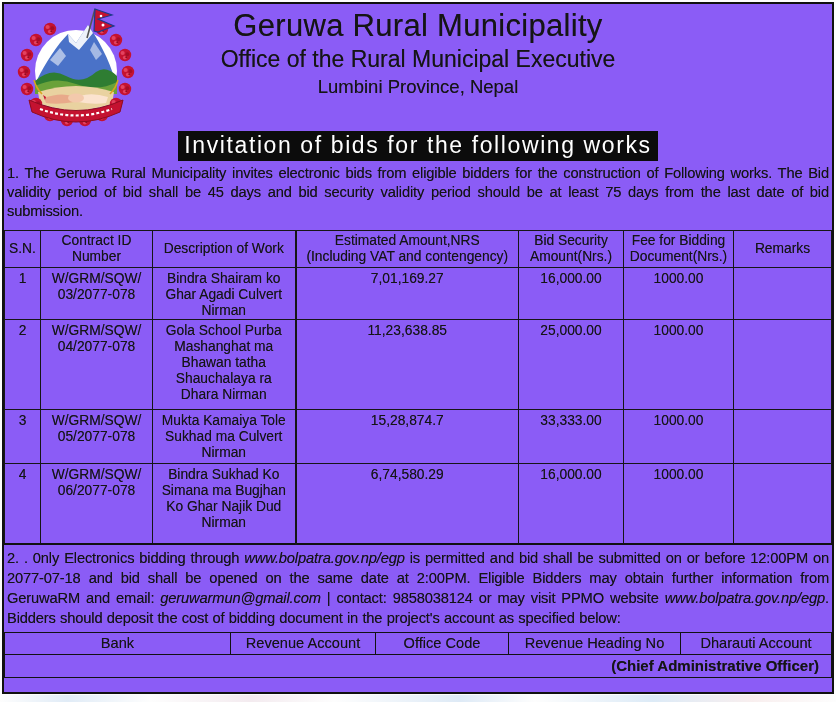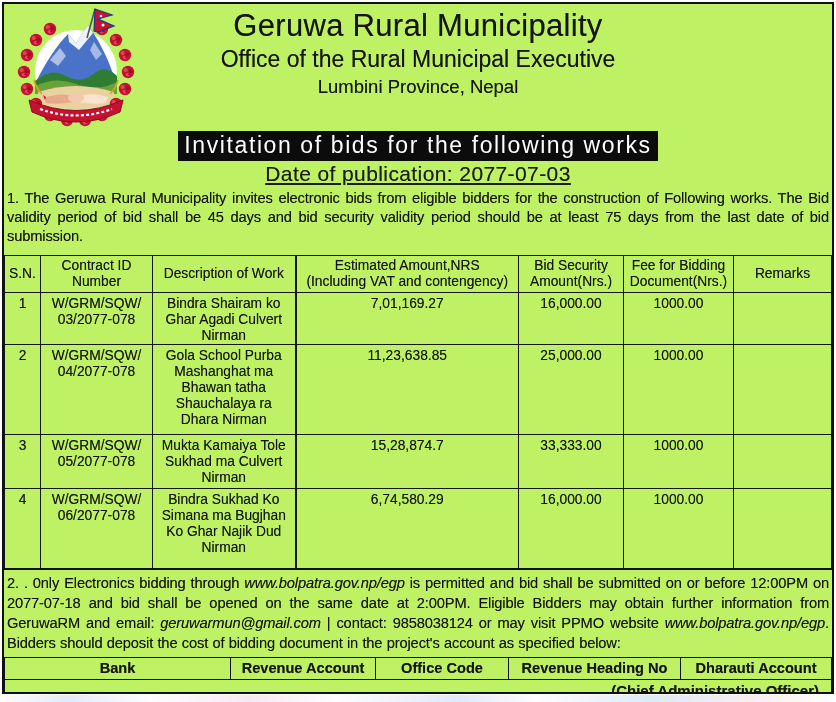--- a/index.html
+++ b/index.html
@@ -9,21 +9,21 @@
     width: 836px; height: 702px;
     background: #fdfdfd;
     font-family: "Liberation Sans", sans-serif;
     color: #151515;
     overflow: hidden;
   }
   .doc {
     position: absolute; left:2px; top:2px;
     width: 832px; height: 692px;
     border: 2.5px solid #101010;
-    background: #bef264;
+    background: #8b5cf6;
     overflow: hidden;
   }
   .artifact-strip {
     position:absolute; left:0; bottom:0; width:836px; height:7px;
     background: linear-gradient(90deg,
       rgba(255,255,255,0) 0%, rgba(150,190,230,.28) 8%, rgba(255,255,255,0) 18%,
       rgba(210,170,190,.22) 30%, rgba(255,255,255,0) 40%,
       rgba(150,190,230,.30) 55%, rgba(255,255,255,0) 64%,
       rgba(160,200,235,.35) 78%, rgba(230,180,180,.2) 90%, rgba(255,255,255,0) 100%);
   }
@@ -63,21 +63,21 @@
     border:1.6px solid #161616;
     white-space:pre-line; overflow:hidden;
   }
   .bid-table th { font-weight:400; vertical-align:middle; padding:1px 2px; text-align:center; }
   .bid-table td { vertical-align:top; text-align:center; padding:3px 3px 0; }
   .bid-table .thick-left { border-left-width:2.6px; }
   .bid-table { border-bottom:2.6px solid #111; }
   
   .bank-table { margin-top:4px; font-size:14.6px; line-height:17px; }
   .bank-table th, .bank-table td { border:1.8px solid #121212; text-align:center; }
-  .bank-table th { font-weight:700; padding:2px 2px; }
+  .bank-table th { font-weight:400; padding:2px 2px; }
   .bank-table td { padding:3px 2px; }
   .bank-table .sig-cell {
     text-align:right; font-weight:700; font-size:15px;
     padding:2px 12px 3px;
   }
   
   .doc { text-shadow: 0 0 .45px rgba(10,10,10,.5); }
 </style>
 </head>
 <body>
@@ -158,23 +158,20 @@
 
       <div class="titles">
         <div class="t1">Geruwa Rural Municipality</div>
         <div class="t2">Office of the Rural Municipal Executive</div>
         <div class="t4">Lumbini Province, Nepal</div>
       </div>
     </div>
 
     <div class="banner-wrap">
       <span class="banner">Invitation of bids for the following works</span>
-    </div>
-    <div class="pubdate-wrap">
-      <span class="pubdate">Date of publication: 2077-07-03</span>
     </div>
 
     <p class="para">1. The Geruwa Rural Municipality invites electronic bids from eligible bidders for the construction of Following works. The Bid validity period of bid shall be 45 days and bid security validity period should be at least 75 days from the last date of bid submission.</p>
 
     <table class="bid-table">
       <colgroup>
         <col style="width:36px">
           <col style="width:112px">
           <col style="width:143px">
         <col style="width:223px">

